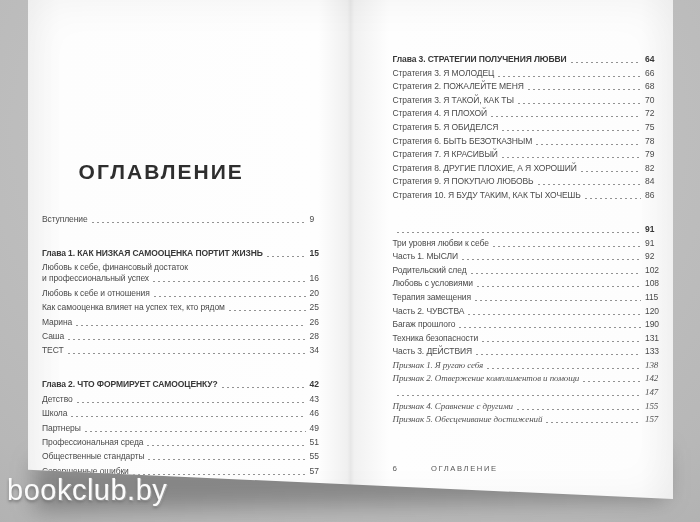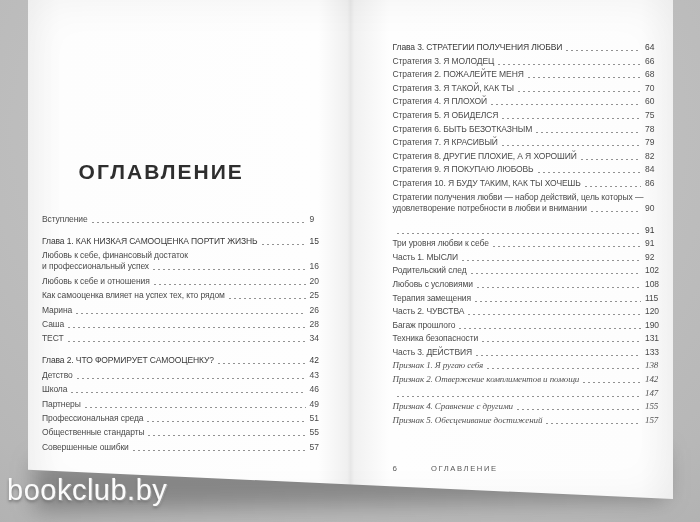--- a/index.html
+++ b/index.html
@@ -36,21 +36,21 @@
 
   .toc { font-size: 8.5px; color: #4a4a4a; letter-spacing: -0.1px; }
   .toc.right-toc { margin-top: 42px; }
 
   .entry { margin-bottom: 3.4px; }
   .toc.right-toc .entry { margin-bottom: 2.6px; }
   .entry.gap { margin-top: 11px; }
   .entry .line { display: flex; align-items: baseline; line-height: 11px; }
   .entry .txt { white-space: nowrap; }
 
-  .entry.chapter .txt, .entry.chapter .pn { font-weight: 400; color: #383838; }
+  .entry.chapter .txt, .entry.chapter .pn { font-weight: 700; color: #383838; margin-top: 12px; }
 
   .entry.italic { margin-bottom: 3.2px; }
   .entry.italic .txt, .entry.italic .pn {
     font-family: "Liberation Serif", serif; font-style: italic;
     font-size: 9px; color: #525252;
   }
 
   .dots {
     flex: 1 1 auto; align-self: flex-end; height: 3px; margin: 0 4px 1px;
     background: radial-gradient(circle at 1px 1.5px, #929292 0.8px, transparent 1.05px) repeat-x;
@@ -219,21 +219,21 @@
             <div class="line">
               <span class="txt">Стратегия 3. Я ТАКОЙ, КАК ТЫ</span>
               <span class="dots"></span>
               <span class="pn">70</span>
             </div>
           </div>
           <div class="entry normal">
             <div class="line">
               <span class="txt">Стратегия 4. Я ПЛОХОЙ</span>
               <span class="dots"></span>
-              <span class="pn">60</span>
+              <span class="pn">72</span>
             </div>
           </div>
           <div class="entry normal">
             <div class="line">
               <span class="txt">Стратегия 5. Я ОБИДЕЛСЯ</span>
               <span class="dots"></span>
               <span class="pn">75</span>
             </div>
           </div>
           <div class="entry normal">
@@ -262,30 +262,20 @@
               <span class="txt">Стратегия 9. Я ПОКУПАЮ ЛЮБОВЬ</span>
               <span class="dots"></span>
               <span class="pn">84</span>
             </div>
           </div>
           <div class="entry normal">
             <div class="line">
               <span class="txt">Стратегия 10. Я БУДУ ТАКИМ, КАК ТЫ ХОЧЕШЬ</span>
               <span class="dots"></span>
               <span class="pn">86</span>
-            </div>
-          </div>
-          <div class="entry normal">
-            <div class="line">
-              <span class="txt">Стратегии получения любви — набор действий, цель которых —</span>
-            </div>
-            <div class="line">
-              <span class="txt">удовлетворение потребности в любви и внимании</span>
-              <span class="dots"></span>
-              <span class="pn">90</span>
             </div>
           </div>
           <div class="entry chapter gap">
             <div class="line">
               <span class="dots"></span>
               <span class="pn">91</span>
             </div>
           </div>
           <div class="entry normal">
             <div class="line">

